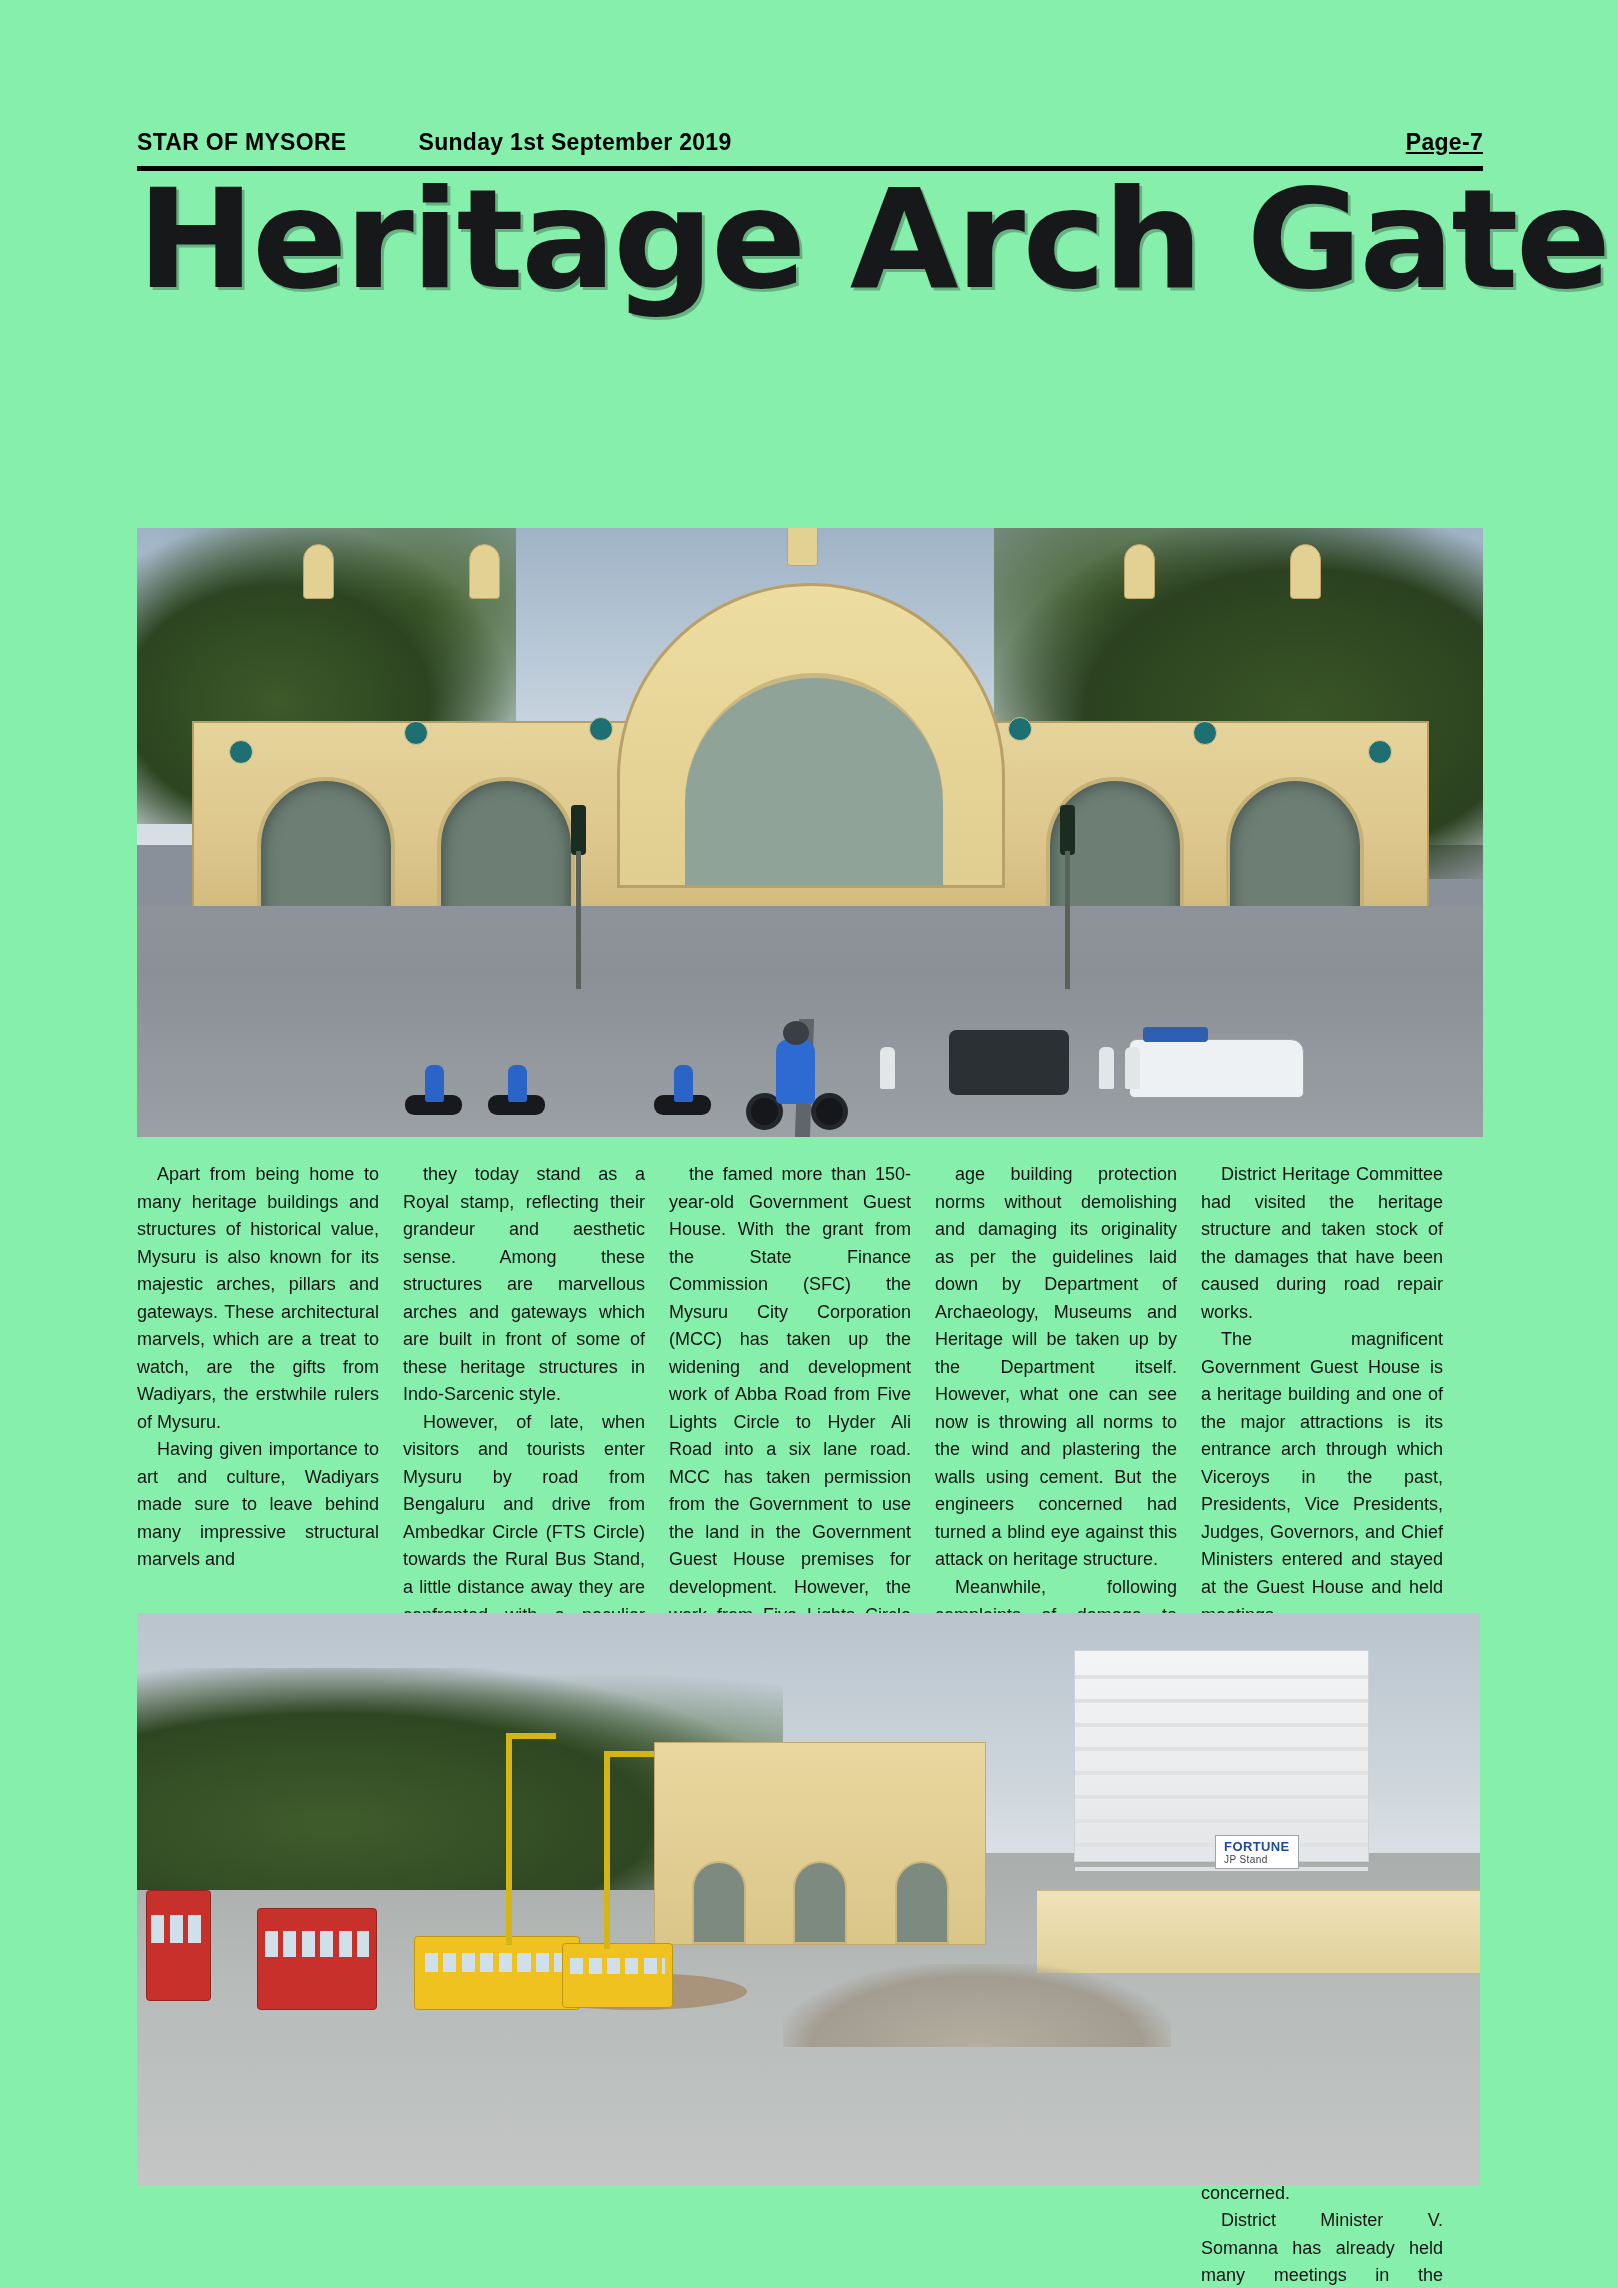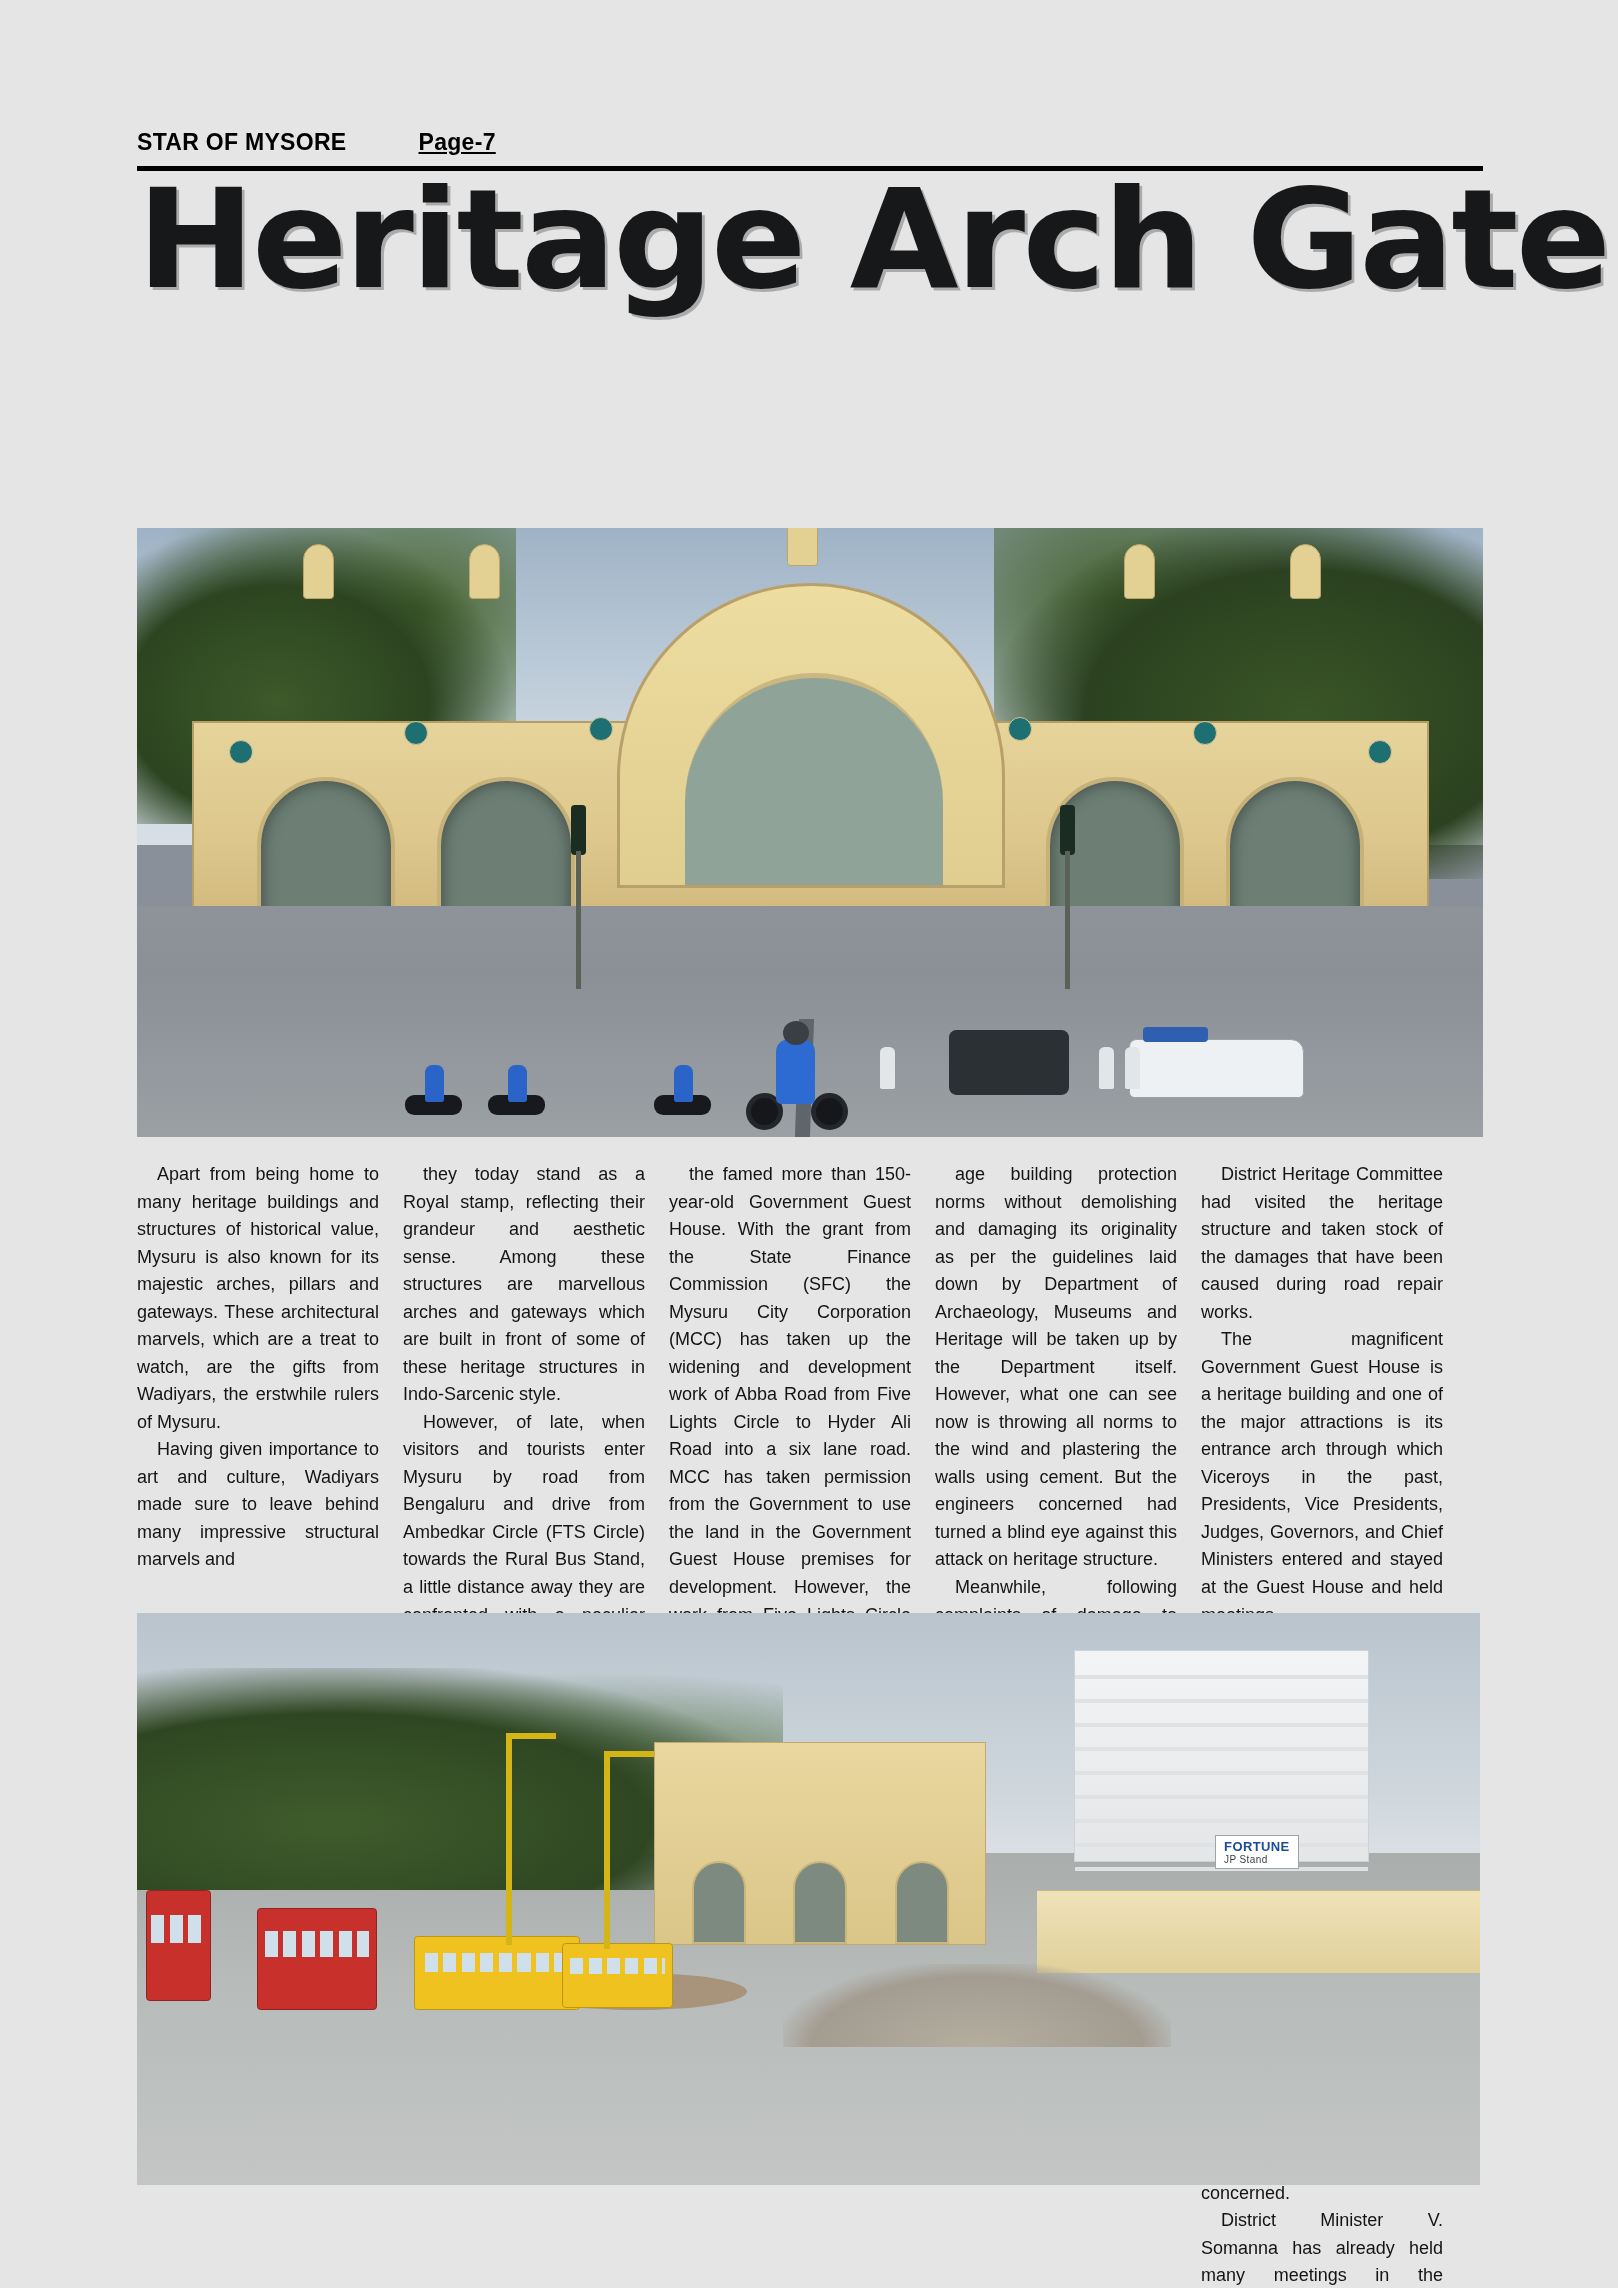--- a/index.html
+++ b/index.html
@@ -6,21 +6,21 @@
   html, body {
     width: 1619px;
     height: 2289px;
     background: #ffffff;
     font-family: "Liberation Sans", sans-serif;
   }
   .page {
     position: relative;
     width: 1619px;
     height: 2289px;
-    background: #e5e5e5;
+    background: #86efac;
     padding: 0;
   }
   
   .masthead {
     position: absolute;
     left: 137px;
     top: 129px;
     width: 1346px;
     display: flex;
     align-items: baseline;
@@ -269,20 +269,21 @@
     background:#9a6b3c; opacity:0.5; border-radius:50%;
   }
 </style>
 </head>
 <body>
 
 <div class="page">
 
   <div class="masthead">
     <span class="paper-name">STAR OF MYSORE</span>
+    <span class="issue-date">Sunday 1st September 2019</span>
     <span class="page-number">Page-7</span>
   </div>
   <div class="rule"></div>
 
   <div class="headline">
     <div class="line1">Heritage Arch Gate</div>
   </div>
 
   <div class="photo-main">
     <div class="sky"></div>

